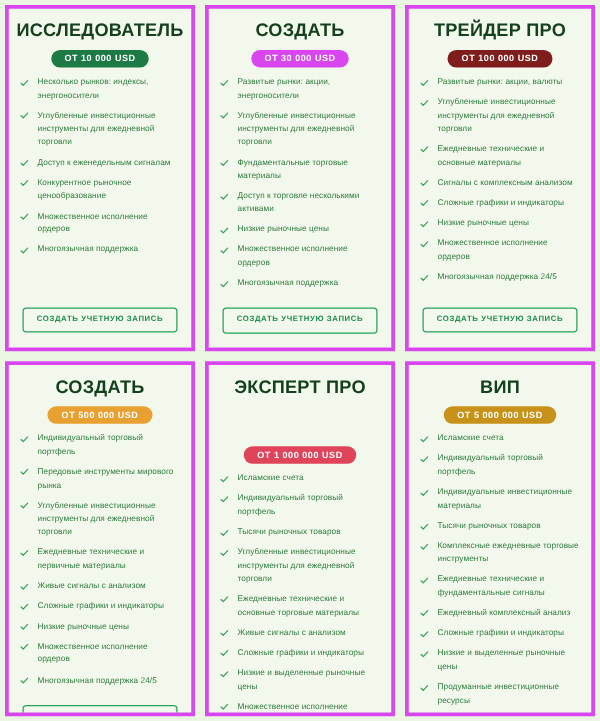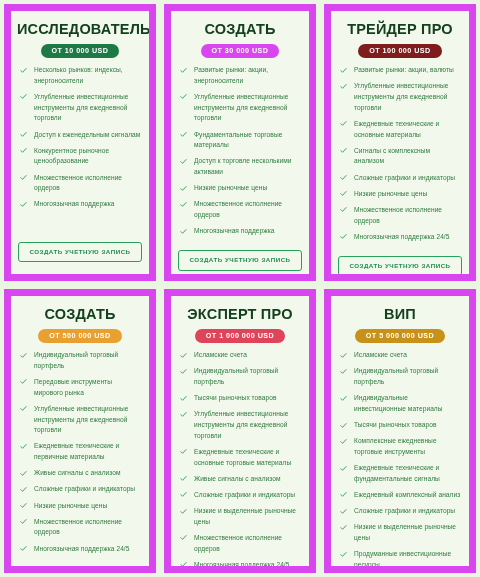--- a/index.html
+++ b/index.html
@@ -18,21 +18,21 @@
     display: grid;
     grid-template-columns: repeat(3, 1fr);
     grid-template-rows: 285px 292px;
     width: 480px;
     height: 577px;
     box-sizing: border-box;
   }
 
   .card {
     background: #f2f9ec;
-    border: 7px solid #d946ef;
+    border: 3px solid #d946ef;
     margin: 4px;
     box-sizing: border-box;
     padding: 8px 6px 6px 6px;
     display: flex;
     flex-direction: column;
     position: relative;
     overflow: hidden;
   }
 
   .card-title {
@@ -323,21 +323,21 @@
           </span><span>Многоязычная поддержка 24/5</span></li>
       </ul>
       <div class="spacer"></div>
       <div class="cta-wrap">
         <button class="cta">СОЗДАТЬ УЧЕТНУЮ ЗАПИСЬ</button>
       </div>
     </div>
     <div class="card col2">
       <div class="card-title">ЭКСПЕРТ ПРО</div>
       <div class="badge-wrap">
-        <span class="badge" style="background: rgb(224, 68, 90);">ОТ 1 000 000 USD</span>
+        <span class="badge" style="background: rgb(224, 68, 90); margin-top: 32px;">ОТ 1 000 000 USD</span>
       </div>
       <ul class="features">
         <li class="feature"><span class="check-icon">
             <svg viewBox="0 0 12 12" aria-hidden="true">
               <path d="M1.5 6.2 L4.4 9.1 L10.5 2.6" fill="none" stroke="#2f9e55" stroke-width="1.6" stroke-linecap="round" stroke-linejoin="round"></path>
             </svg>
           </span><span>Исламские счета</span></li>
         <li class="feature"><span class="check-icon">
             <svg viewBox="0 0 12 12" aria-hidden="true">
               <path d="M1.5 6.2 L4.4 9.1 L10.5 2.6" fill="none" stroke="#2f9e55" stroke-width="1.6" stroke-linecap="round" stroke-linejoin="round"></path>

